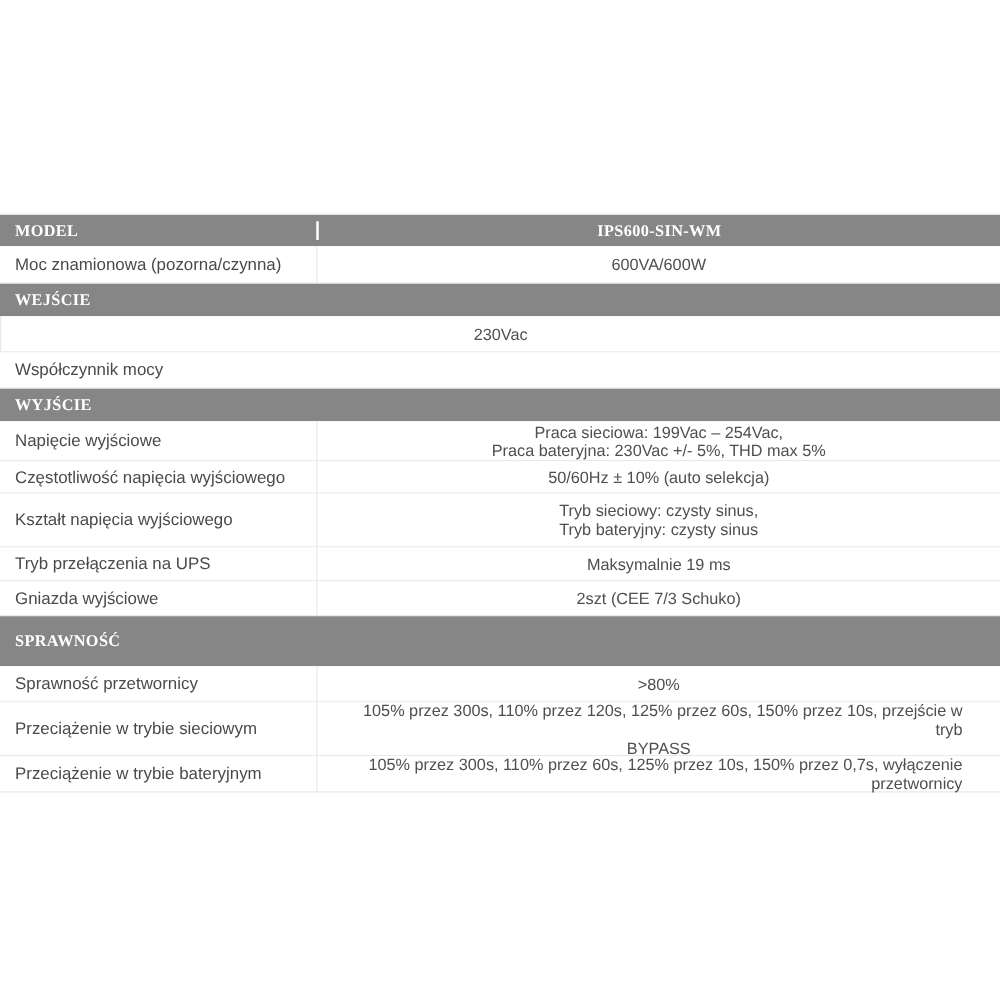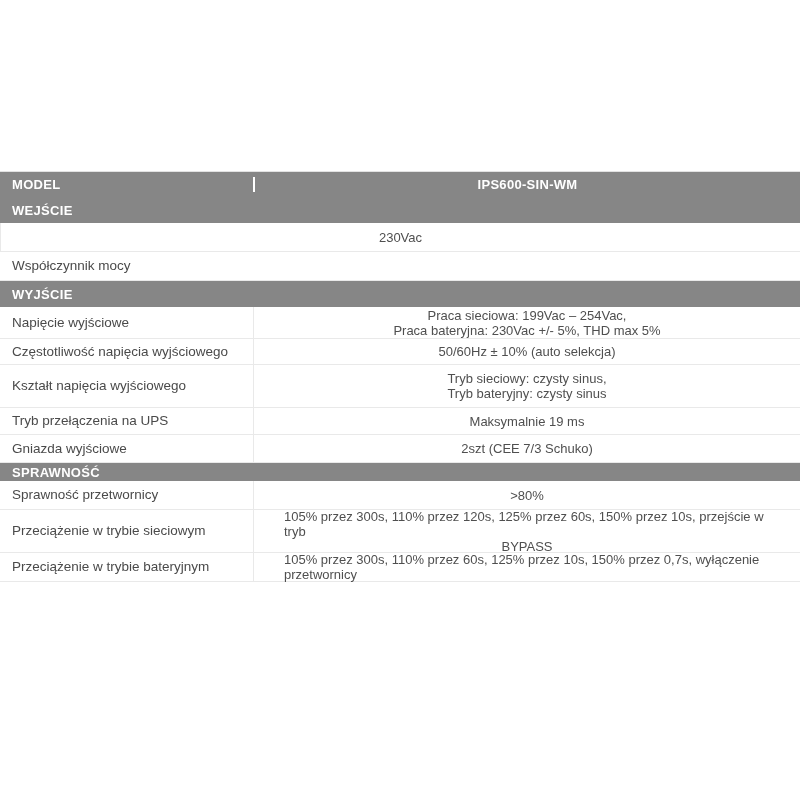--- a/index.html
+++ b/index.html
@@ -28,20 +28,21 @@
     width: 100%;
   }
   
   .band {
     background: #868686;
     color: #ffffff;
     font-weight: bold;
     font-size: 13px;
     letter-spacing: 0.3px;
     align-items: center;
+    font-family: Liberation Serif, serif;
   }
   .band .cell-l {
     color: #ffffff;
     font-weight: bold;
     font-size: 13px;
   }
   .band .cell-r {
     color: #ffffff;
     font-weight: bold;
     font-size: 13px;
@@ -70,21 +71,21 @@
     color: #4a4a4a;
     font-size: 13.5px;
     line-height: 16px;
   }
   .cell-r {
     flex: 1;
     display: flex;
     flex-direction: column;
     justify-content: center;
     align-items: center;
-    text-align: left;
+    text-align: right;
     color: #4f4f4f;
     font-size: 13px;
     line-height: 15px;
     padding: 0 30px;
     box-sizing: border-box;
   }
   .row .cell-r {
     border-left: 1px solid #e9e9e9;
   }
   .vline {
@@ -96,20 +97,26 @@
 
 <div class="page">
 
   <div class="spec-table">
 
     <div class="trow band" style="height:25px">
       <div class="cell-l">MODEL</div>
       <div class="cell-r">IPS600-SIN-WM</div>
     </div>
 
+    <div class="trow row" style="height:30px">
+      <div class="cell-l">Moc znamionowa (pozorna/czynna)</div>
+      <div class="cell-r">
+        <span class="vline">600VA/600W</span>
+      </div>
+    </div>
 
     <div class="trow band" style="height:26px">
       <div class="band-full">WEJŚCIE</div>
     </div>
 
     <div class="trow row" style="height:29px">
       <div class="cell-r">
         <span class="vline">230Vac</span>
       </div>
     </div>
@@ -152,21 +159,21 @@
       </div>
     </div>
 
     <div class="trow row" style="height:28px">
       <div class="cell-l">Gniazda wyjściowe</div>
       <div class="cell-r">
         <span class="vline">2szt (CEE 7/3 Schuko)</span>
       </div>
     </div>
 
-    <div class="trow band" style="height:18px">
+    <div class="trow band" style="height:40px">
       <div class="band-full">SPRAWNOŚĆ</div>
     </div>
 
     <div class="trow row" style="height:29px">
       <div class="cell-l">Sprawność przetwornicy</div>
       <div class="cell-r">
         <span class="vline">&gt;80%</span>
       </div>
     </div>
 

